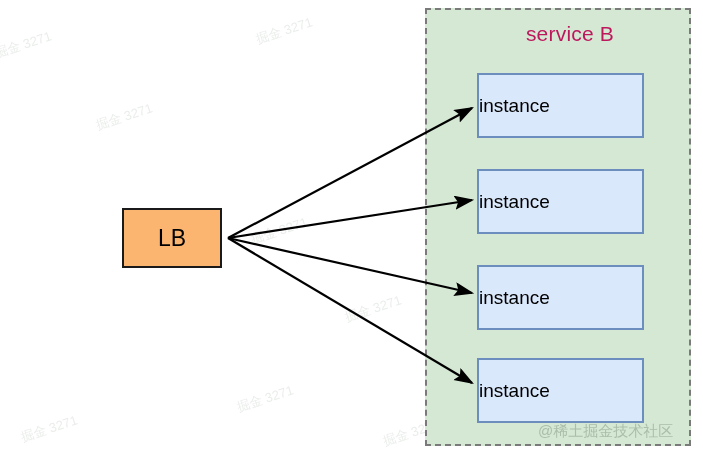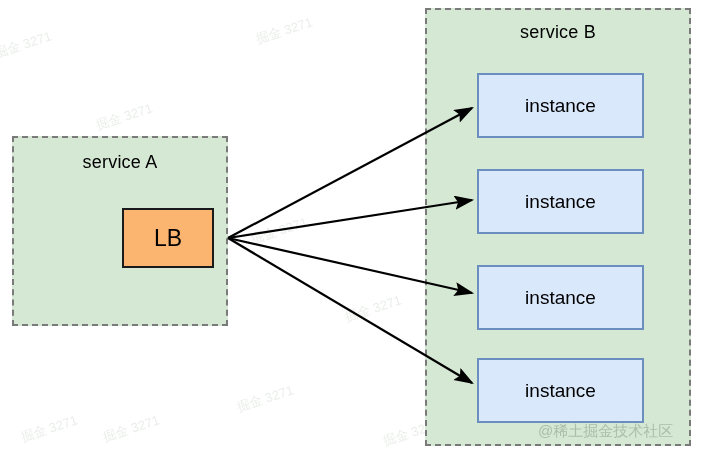--- a/index.html
+++ b/index.html
@@ -30,37 +30,37 @@
     height: 190px;
   }
   #service-b-group {
     left: 425px;
     top: 8px;
     width: 266px;
     height: 438px;
   }
   .service-title {
     position: absolute;
-    left: 0;
+    left: 12px;
     width: 100%;
     text-align: center;
-    font-size: 18px;
-    color: #000000;
+    font-size: 21px;
+    color: #be185d;
     letter-spacing: 0.2px;
     white-space: nowrap;
   }
   #service-a-title { top: 14px; }
   #service-b-title { top: 12px; }
 
   
   #lb-node {
     position: absolute;
     left: 122px;
     top: 208px;
-    width: 92px;
+    width: 100px;
     height: 60px;
     background: #fcb471;
     border: 2px solid #1a1a1a;
     box-sizing: border-box;
     display: flex;
     align-items: center;
     justify-content: center;
     font-size: 23px;
     color: #000000;
   }
@@ -69,21 +69,20 @@
   .instance-node {
     position: absolute;
     left: 477px;
     width: 167px;
     height: 65px;
     background: #dae8fc;
     border: 2px solid #6c8ebf;
     box-sizing: border-box;
     display: flex;
     align-items: center;
-    justify-content: center;
     font-size: 19px;
     color: #000000;
   }
   #instance-1 { top: 73px; }
   #instance-2 { top: 169px; }
   #instance-3 { top: 265px; }
   #instance-4 { top: 358px; }
 
   
   #arrows-layer {
@@ -131,24 +130,20 @@
 <div id="canvas">
 
   <div class="watermark wm-1">掘金 3271</div>
   <div class="watermark wm-2">掘金 3271</div>
   <div class="watermark wm-3">掘金 3271</div>
   <div class="watermark wm-4">掘金 3271</div>
   <div class="watermark wm-9">掘金 3271</div>
   <div class="watermark wm-10">掘金 3271</div>
   <div class="watermark wm-11">掘金 3271</div>
 
-  <div id="service-a-group" class="service-group">
-    <div id="service-a-title" class="service-title">service A</div>
-    <div class="watermark wm-5">掘金 3271</div>
-  </div>
 
   <div id="service-b-group" class="service-group">
     <div id="service-b-title" class="service-title">service B</div>
 
   </div>
 
   <div class="watermark wm-6">掘金 3271</div>
   <div class="watermark wm-13">掘金 3271</div>
 
   <div id="lb-node">

